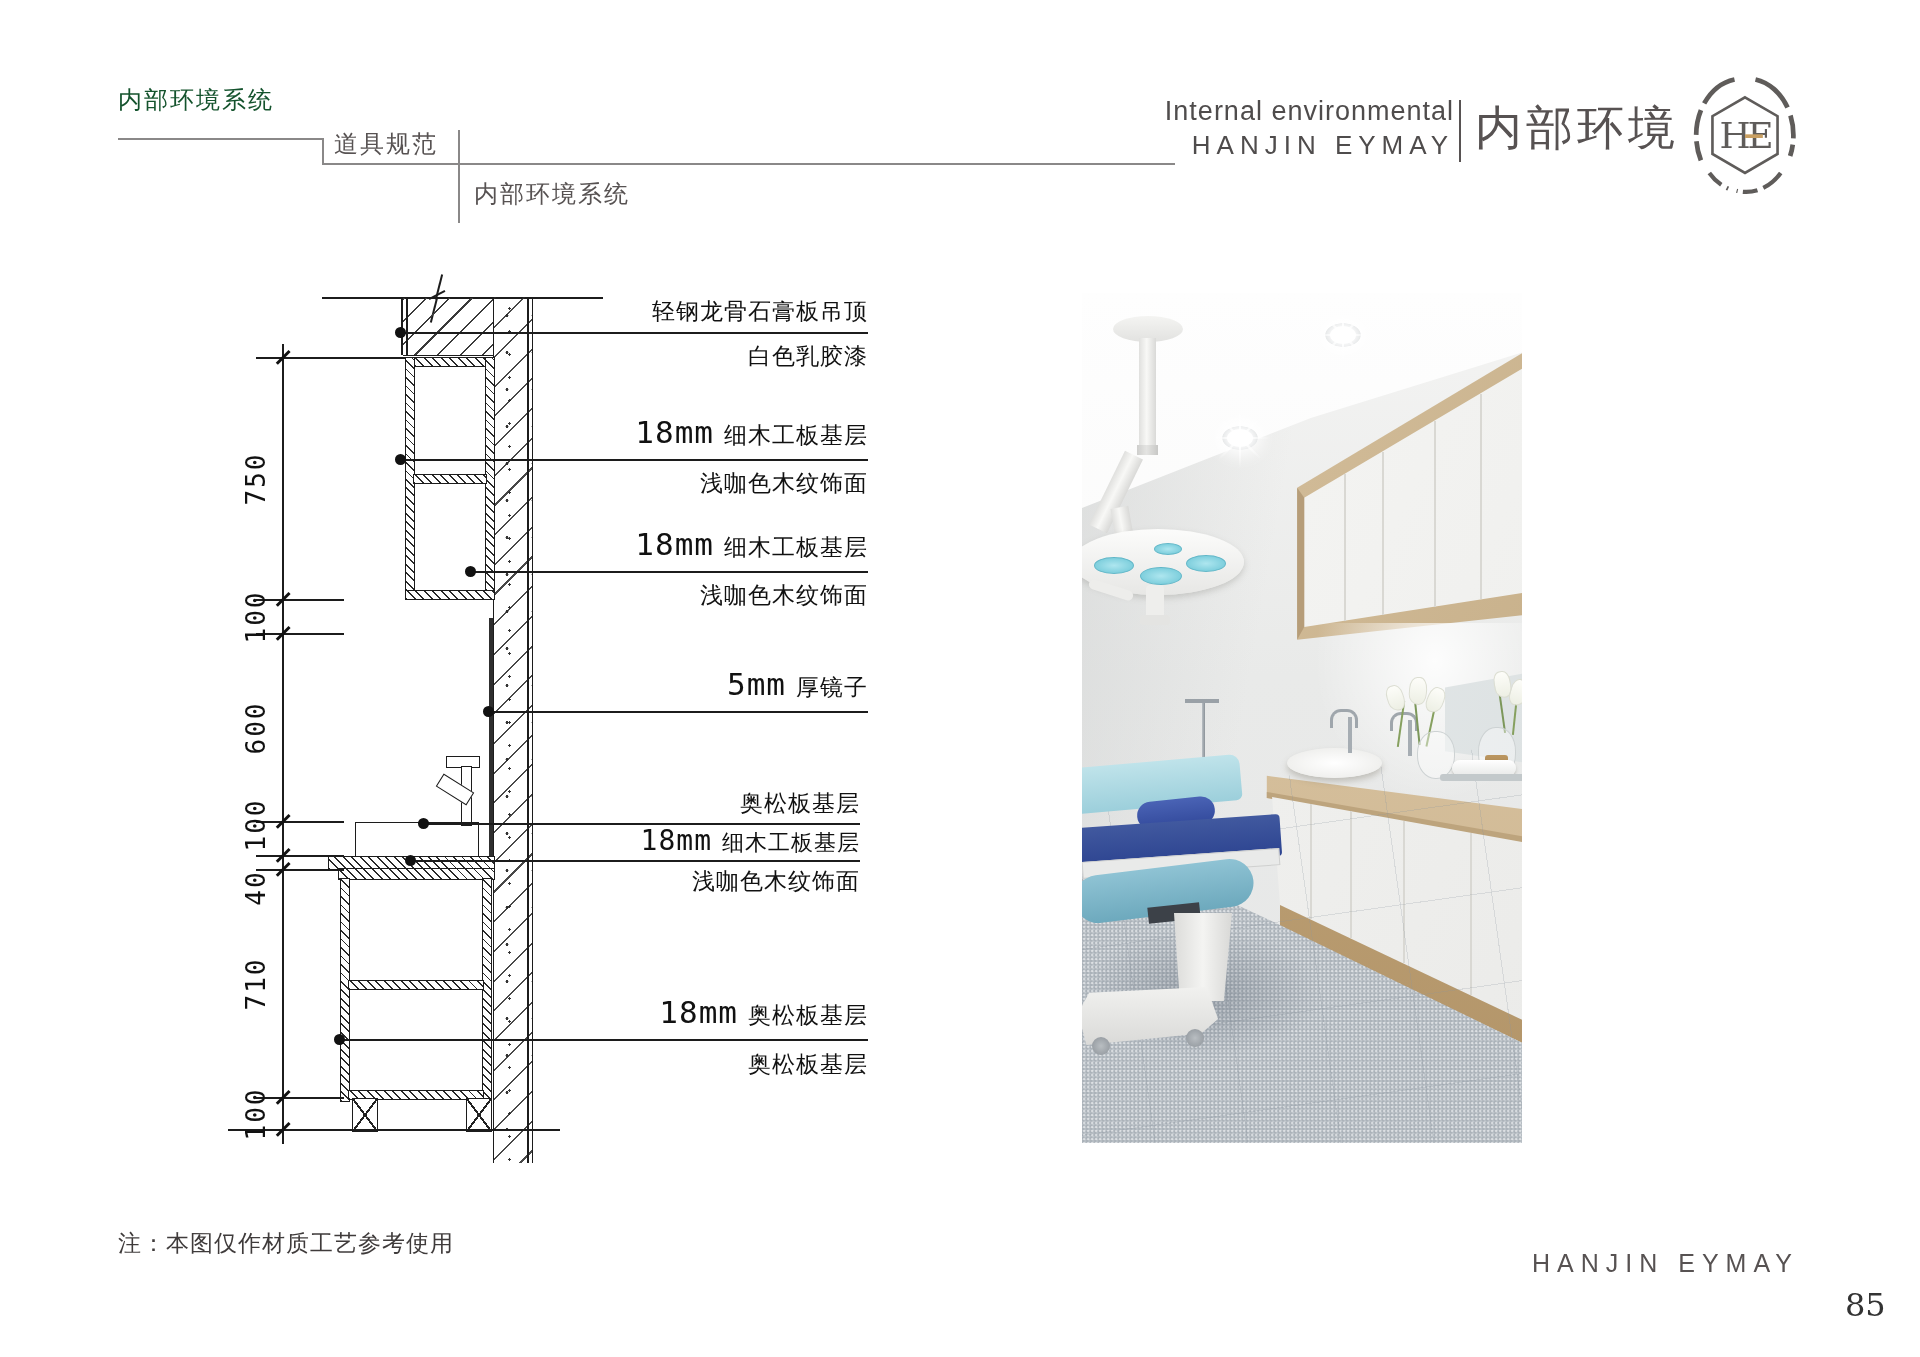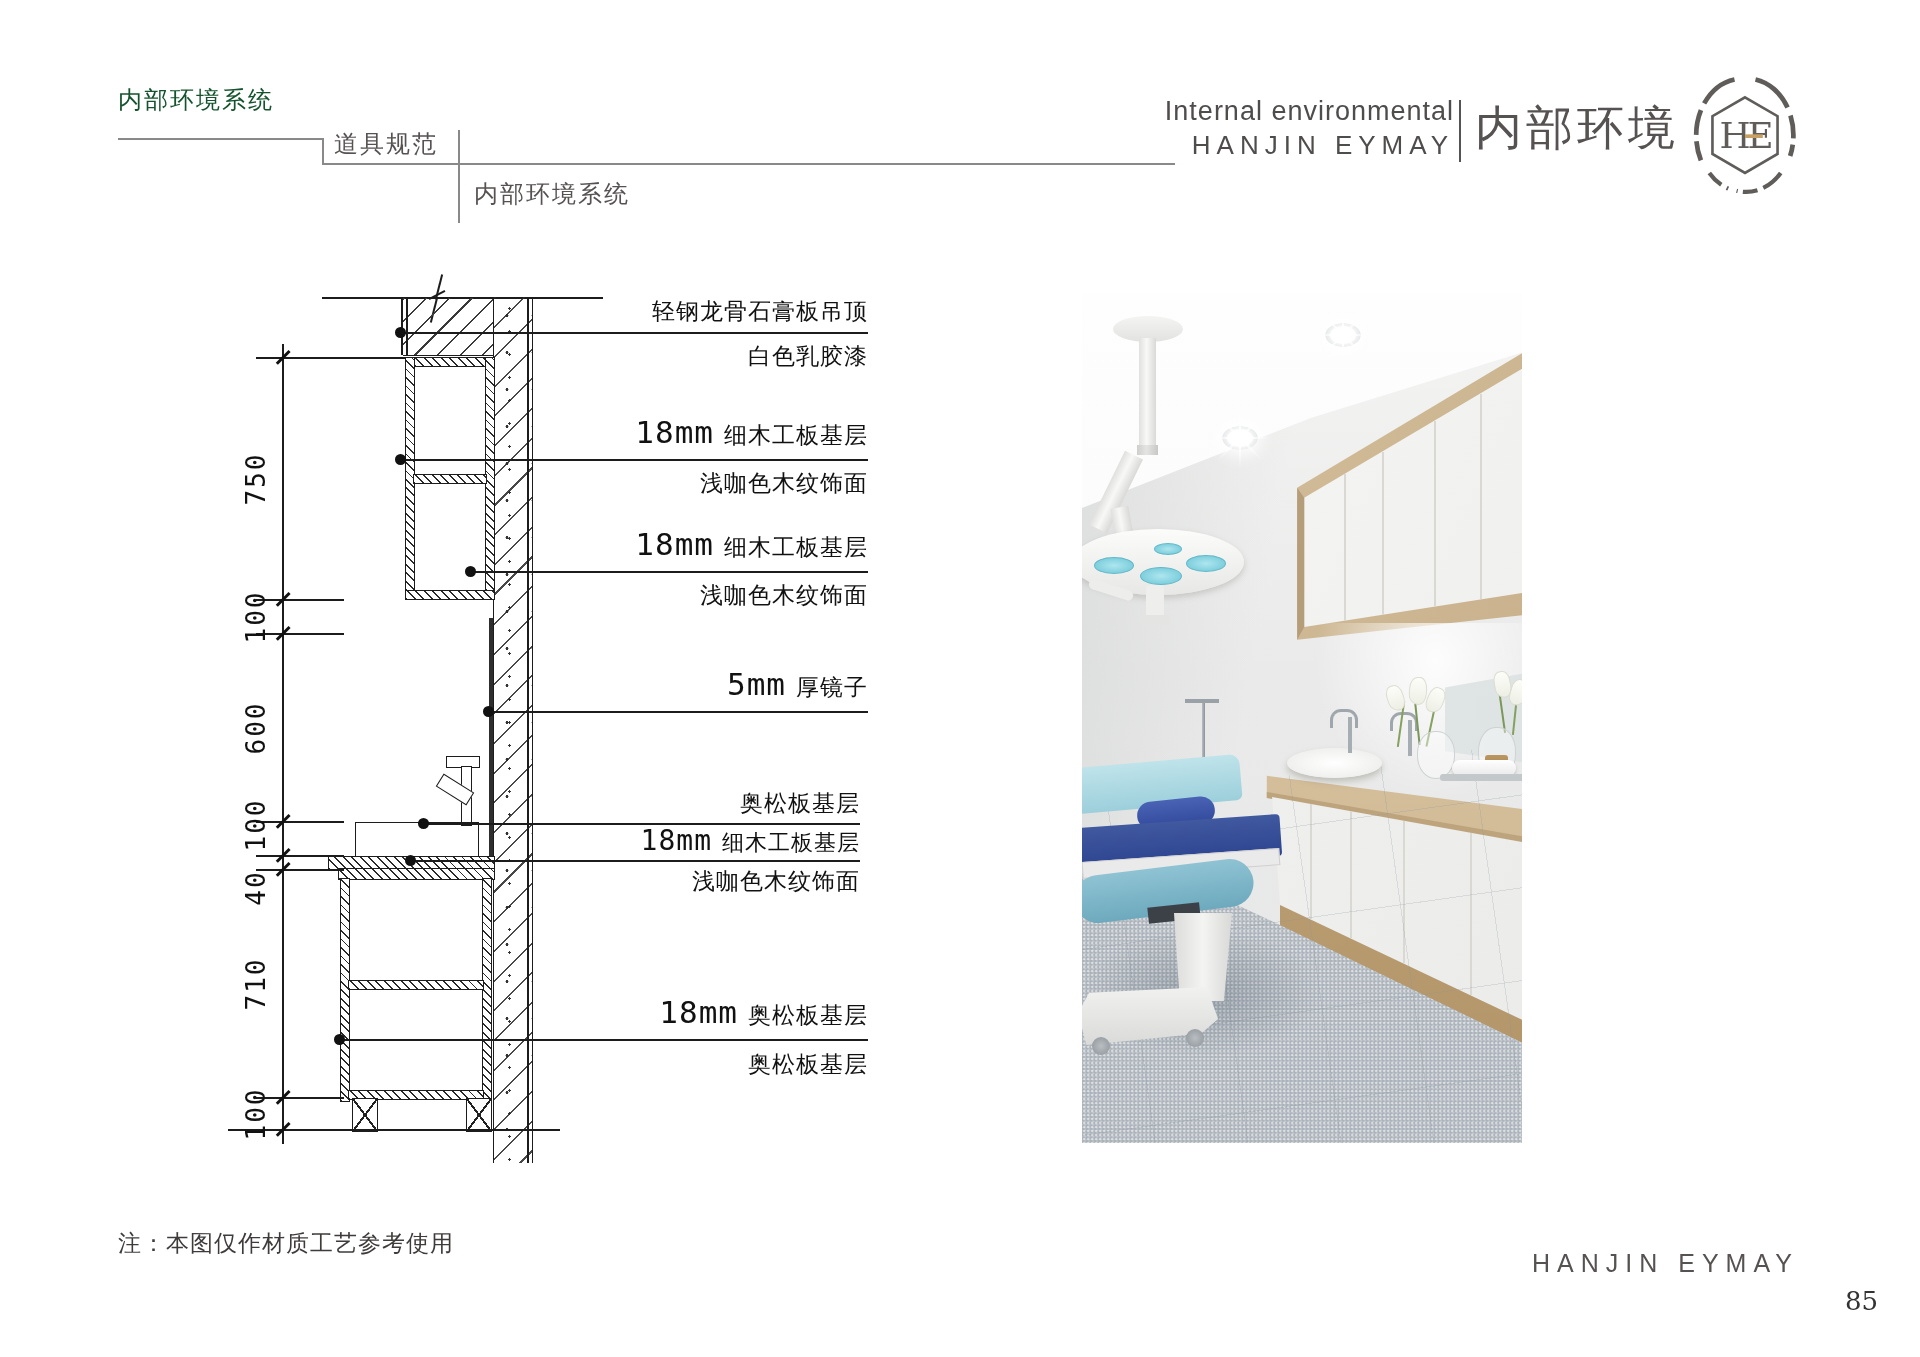--- a/index.html
+++ b/index.html
@@ -87,21 +87,21 @@
         background-image:
           repeating-linear-gradient(0deg,rgba(140,150,160,.5) 0 1px,transparent 1px 92px),
           repeating-linear-gradient(90deg,rgba(140,150,160,.5) 0 1px,transparent 1px 92px);}
   .mirrorpanel{left:0;top:0;width:100%;height:100%;background:linear-gradient(100deg,#e9eded,#dce1e2);
         clip-path:polygon(82.5% 46.4%,100% 44.8%,100% 55.2%,82.5% 53.9%);}
   .lamp-part{background:linear-gradient(90deg,#e0e0de,#f8f8f6 45%,#d9d9d7);}
   .cyan{background:radial-gradient(#aee6ef,#7fcfdd 70%);border:1px solid #62b7c8;border-radius:50%;}
   
   .note{left:118px;top:1228px;font-size:23px;color:#3f3b3b;letter-spacing:1px;}
   .footbrand{left:1532px;top:1249px;font-size:25px;letter-spacing:7px;color:#575252;}
-  .pagenum{left:1845px;top:1286px;font-size:26px;color:#333;
+  .pagenum{left:1845px;top:1286px;font-size:32px;color:#333;
         font-family:"DejaVu Serif","Liberation Serif",serif;}
 </style>
 </head>
 <body>
 
 <div id="page">
 
   <div class="abs nav1">内部环境系统</div>
   <div class="abs ruleA"></div>
   <div class="abs stepV"></div>

